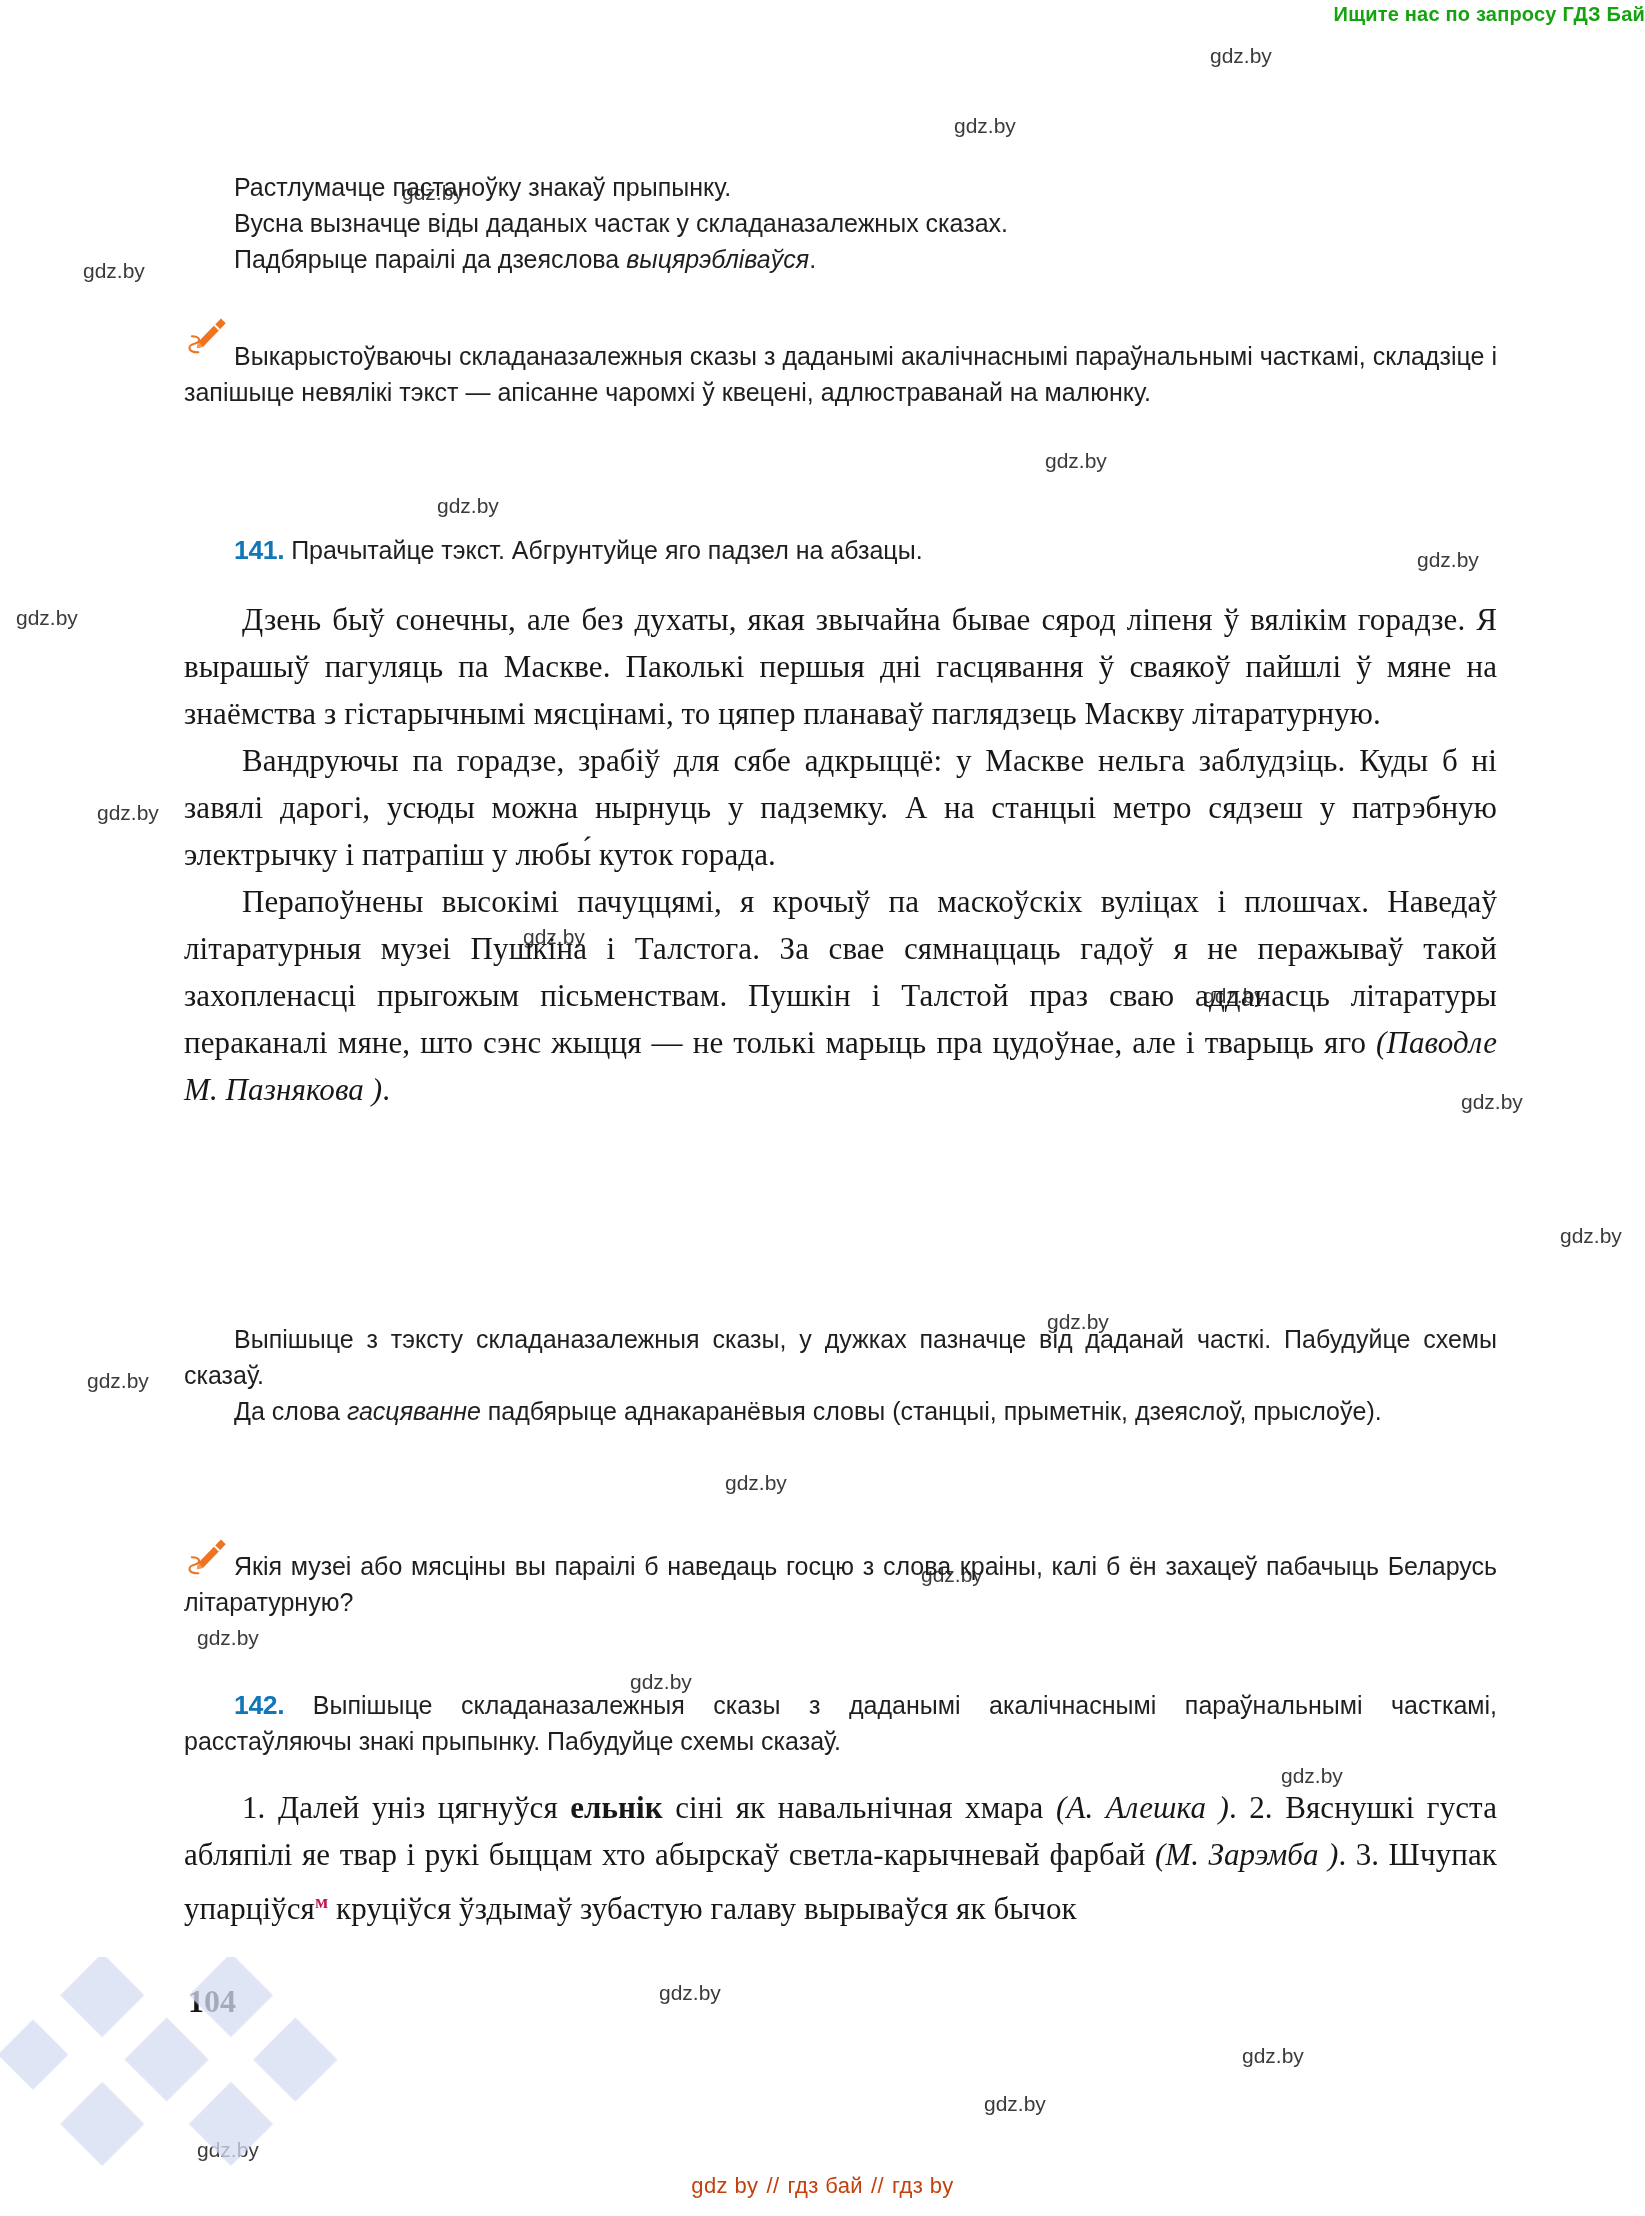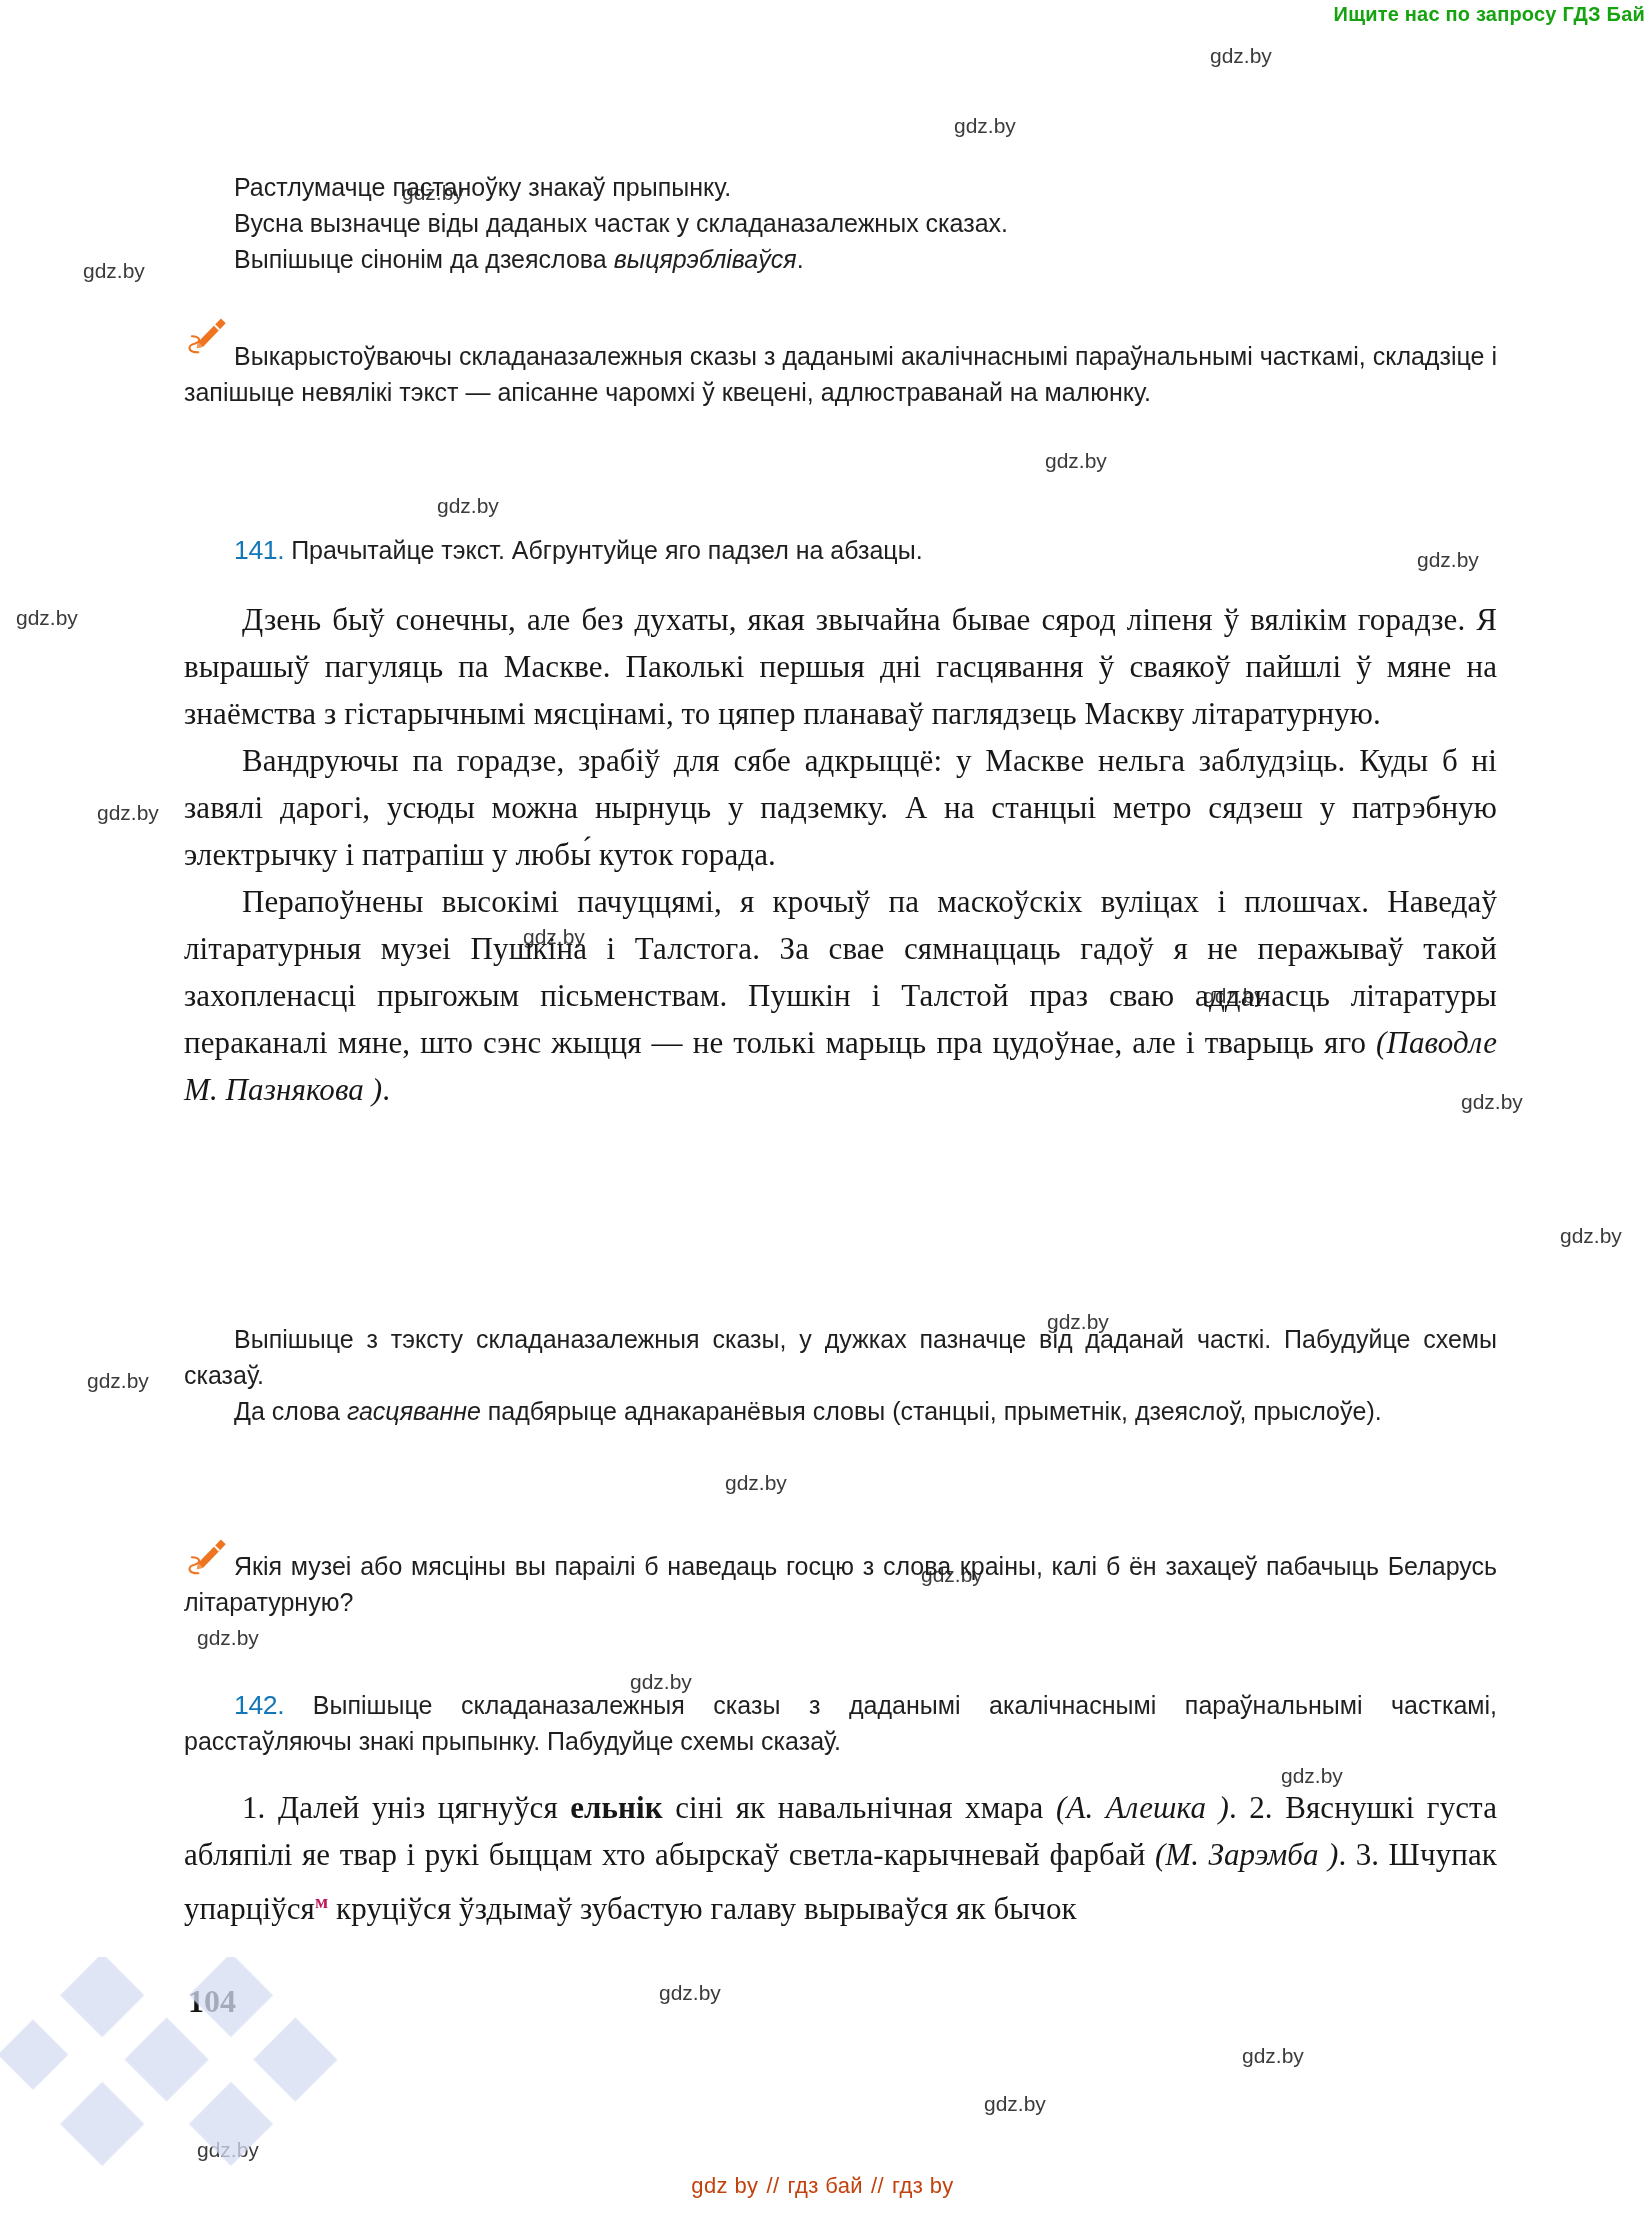--- a/index.html
+++ b/index.html
@@ -66,21 +66,21 @@
     color: #1f1f1f;
     text-align: justify;
     text-indent: 50px;
     margin: 0;
   }
   .task i, .task em { font-style: italic; }
 
   
   .exnum {
     color: #1277b8;
-    font-weight: normal;
+    font-weight: bold;
     font-size: 26.6px;
     letter-spacing: -0.4px;
   }
 
   
   .lit {
     font-family: "Liberation Serif", serif;
     font-size: 31px;
     line-height: 47px;
     color: #171717;
@@ -176,21 +176,21 @@
       <div class="wm" style="left: 1281px; top: 1764px;">gdz.by</div>
       <div class="wm" style="left: 659px; top: 1981px;">gdz.by</div>
       <div class="wm" style="left: 1242px; top: 2044px;">gdz.by</div>
       <div class="wm" style="left: 984px; top: 2092px;">gdz.by</div>
       <div class="wm" style="left: 197px; top: 2138px;">gdz.by</div>
     </div>
 
   <div class="col" style="top:169px;">
     <p class="task"><span>Растлумачце пастаноўку знакаў прыпынку.</span></p>
     <p class="task"><span>Вусна вызначце віды даданых частак у складаназалежных сказах.</span></p>
-    <p class="task"><span>Выпішыце сінонім да дзеяслова </span><em>выцярэбліваўся</em><span>.</span></p>
+    <p class="task"><span>Падбярыце параілі да дзеяслова </span><em>выцярэбліваўся</em><span>.</span></p>
   </div>
 
   <div class="pencil" style="left:179px; top:316px;">
     <svg viewBox="0 0 62 52" width="50" height="42" aria-hidden="true">
       <path d="M52 3 L58 9 L30 38 L22 40 L24 32 Z" fill="#ef7422"></path>
       <path d="M24 32 L30 38 L22 40 Z" fill="#f29a55"></path>
       <path d="M44 11 L50 17" stroke="#ffffff" stroke-width="2.5" fill="none"></path>
       <path d="M24 45 C10 45, 10 36, 20 34 C28 32, 26 25, 16 25" stroke="#ef7422" stroke-width="2.6" fill="none" stroke-linecap="round"></path>
     </svg>
   </div>

